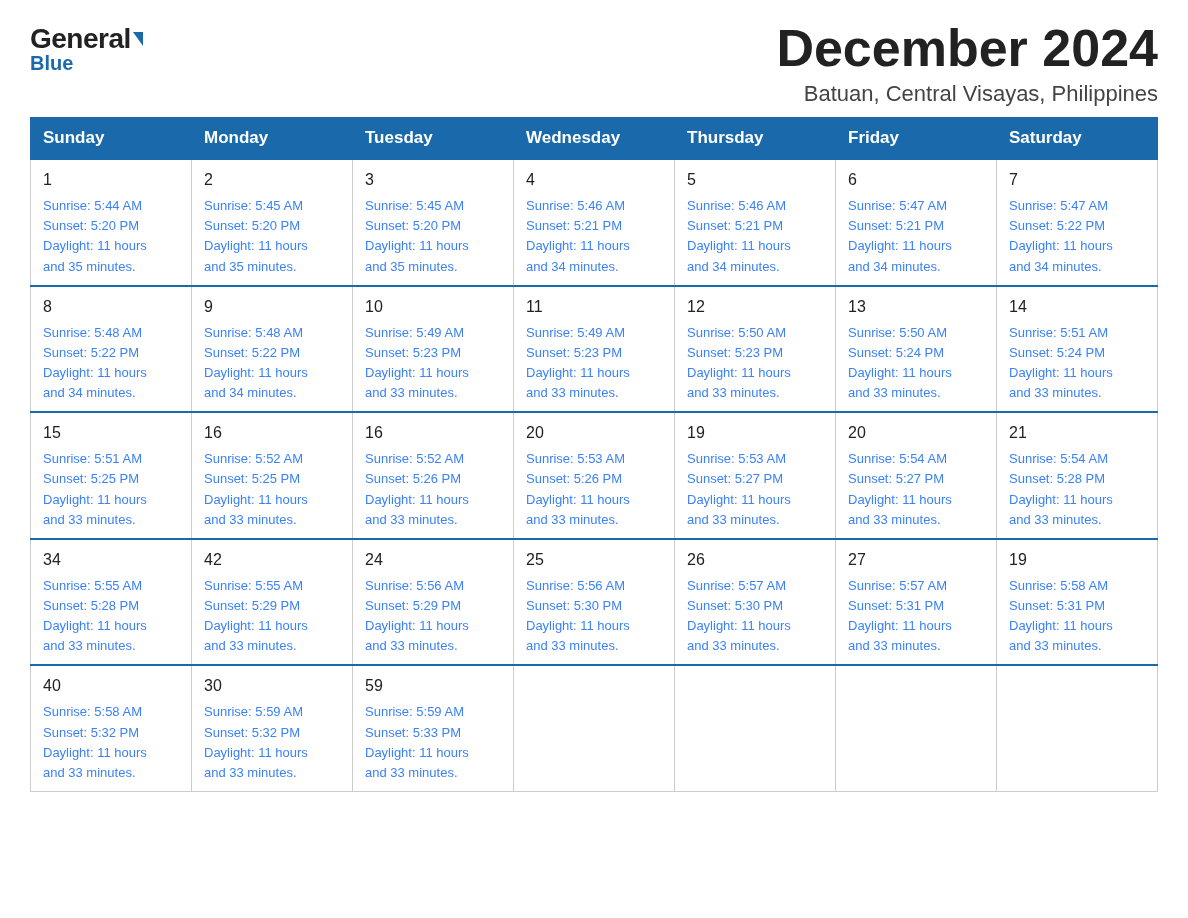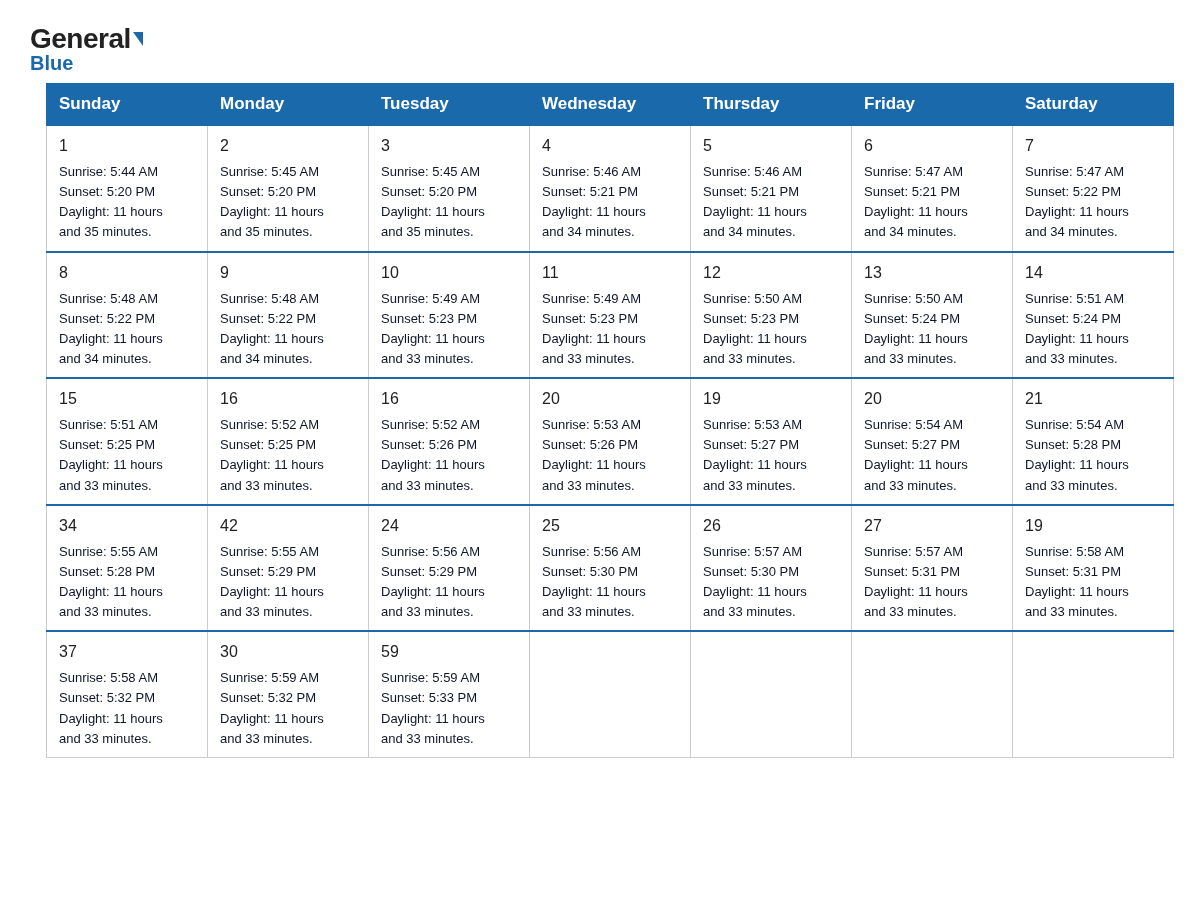--- a/index.html
+++ b/index.html
@@ -58,21 +58,20 @@
     }
     .location-title {
       font-size: 22px;
       color: #444;
       margin-top: 4px;
     }
     .calendar {
       width: 100%;
       border-collapse: collapse;
       margin-top: 10px;
-      margin-left: 16px;
     }
     .calendar thead tr {
       background-color: #1a6aab;
     }
     .calendar thead th {
       color: #fff;
       font-size: 17px;
       font-weight: bold;
       padding: 10px 12px;
       text-align: left;
@@ -96,39 +95,41 @@
       border-top: 2px solid #1a6aab;
     }
     .day-number {
       font-size: 16px;
       font-weight: normal;
       color: #222;
       margin-bottom: 4px;
       display: block;
     }
     .day-info {
-      color: #0f172a;
+      color: #3b82f6;
       font-size: 13px;
       line-height: 1.55;
     }
     .empty-cell {
       background: #fff;
     }
   </style>
 </head>
 <body>
 
 <div class="header">
   <div class="logo">
     <div class="logo-general">
       General<span class="arrow"></span>
     </div>
     <div class="logo-blue">Blue</div>
   </div>
   <div class="title-section">
+    <div class="month-title">December 2024</div>
+    <div class="location-title">Batuan, Central Visayas, Philippines</div>
   </div>
 </div>
 
 <table class="calendar">
   <thead>
     <tr>
     <th>Sunday</th>
         <th>Monday</th>
         <th>Tuesday</th>
         <th>Wednesday</th>
@@ -253,21 +254,21 @@
           <span class="day-number">27</span>
 <div class="day-info">Sunrise: 5:57 AM<br>Sunset: 5:31 PM<br>Daylight: 11 hours<br>and 33 minutes.</div>
         </td>
         <td>
           <span class="day-number">19</span>
 <div class="day-info">Sunrise: 5:58 AM<br>Sunset: 5:31 PM<br>Daylight: 11 hours<br>and 33 minutes.</div>
         </td>
       </tr>
       <tr>
         <td>
-          <span class="day-number">37</span>
+          <span class="day-number">40</span>
 <div class="day-info">Sunrise: 5:58 AM<br>Sunset: 5:32 PM<br>Daylight: 11 hours<br>and 33 minutes.</div>
         </td>
         <td>
           <span class="day-number">30</span>
 <div class="day-info">Sunrise: 5:59 AM<br>Sunset: 5:32 PM<br>Daylight: 11 hours<br>and 33 minutes.</div>
         </td>
         <td>
           <span class="day-number">59</span>
 <div class="day-info">Sunrise: 5:59 AM<br>Sunset: 5:33 PM<br>Daylight: 11 hours<br>and 33 minutes.</div>
         </td>

